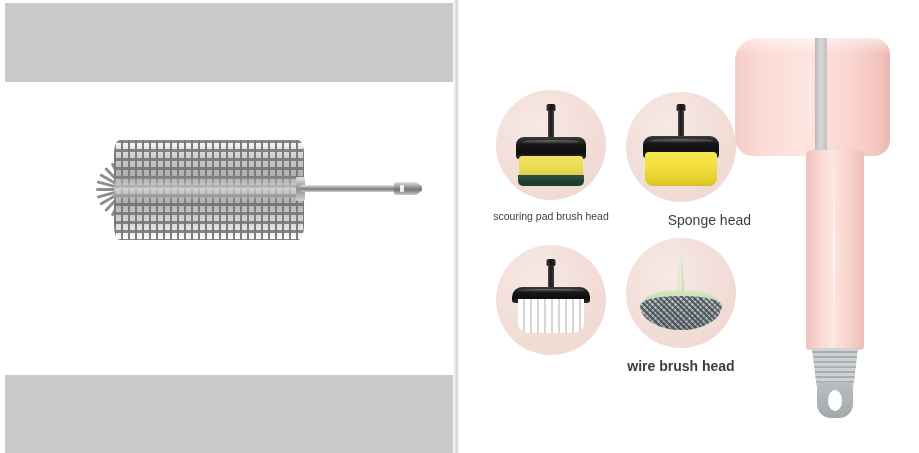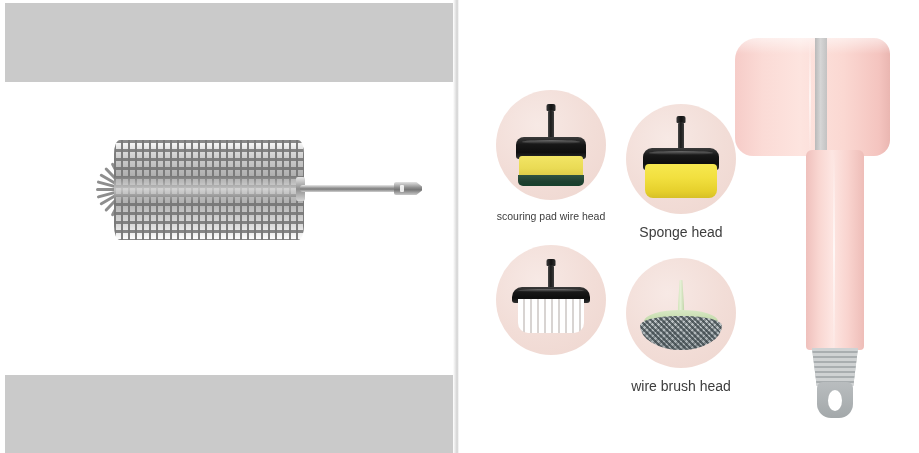--- a/index.html
+++ b/index.html
@@ -160,43 +160,43 @@
   <div id="right-panel">
 
     <div class="head-cell" style="left:22px;top:90px;">
       <div class="circle">
         <div class="stem-cap" style="top:14px"></div>
         <div class="stem" style="top:20px;height:30px"></div>
         <div class="black-disc" style="bottom:41px;width:70px;height:22px;border-radius:8px 8px 3px 3px;"></div>
         <div id="sp-pad-yellow"></div>
         <div id="sp-pad-green"></div>
       </div>
-      <div class="head-label label-sm">scouring pad wire head</div>
-    </div>
-
-    <div class="head-cell" style="left:152px;top:104px;">
+      <div class="head-label label-sm">scouring pad brush head</div>
+    </div>
+
+    <div class="head-cell" style="left:152px;top:92px;text-align:right;">
       <div class="circle">
         <div class="stem-cap" style="top:12px"></div>
         <div class="stem" style="top:18px;height:32px"></div>
         <div class="black-disc" style="bottom:44px;width:76px;height:22px;border-radius:9px 9px 3px 3px;"></div>
         <div id="sponge-body"></div>
       </div>
       <div class="head-label label-lg">Sponge head</div>
     </div>
 
     <div class="head-cell" style="left:22px;top:245px;">
       <div class="circle">
         <div class="stem-cap" style="top:14px"></div>
         <div class="stem" style="top:20px;height:30px"></div>
         <div class="black-disc" style="bottom:52px;width:78px;height:16px;border-radius:10px 10px 3px 3px;"></div>
         <div id="nylon-bristles"></div>
       </div>
     </div>
 
-    <div class="head-cell" style="left:152px;top:258px;">
+    <div class="head-cell" style="left:152px;top:238px;font-weight:bold;">
       <div class="circle">
         <div class="wire-stem"></div>
         <div id="wire-green-top"></div>
         <div id="wire-mesh"></div>
       </div>
       <div class="head-label label-lg">wire brush head</div>
     </div>
 
     <div id="device">
       <div id="device-body"></div>

